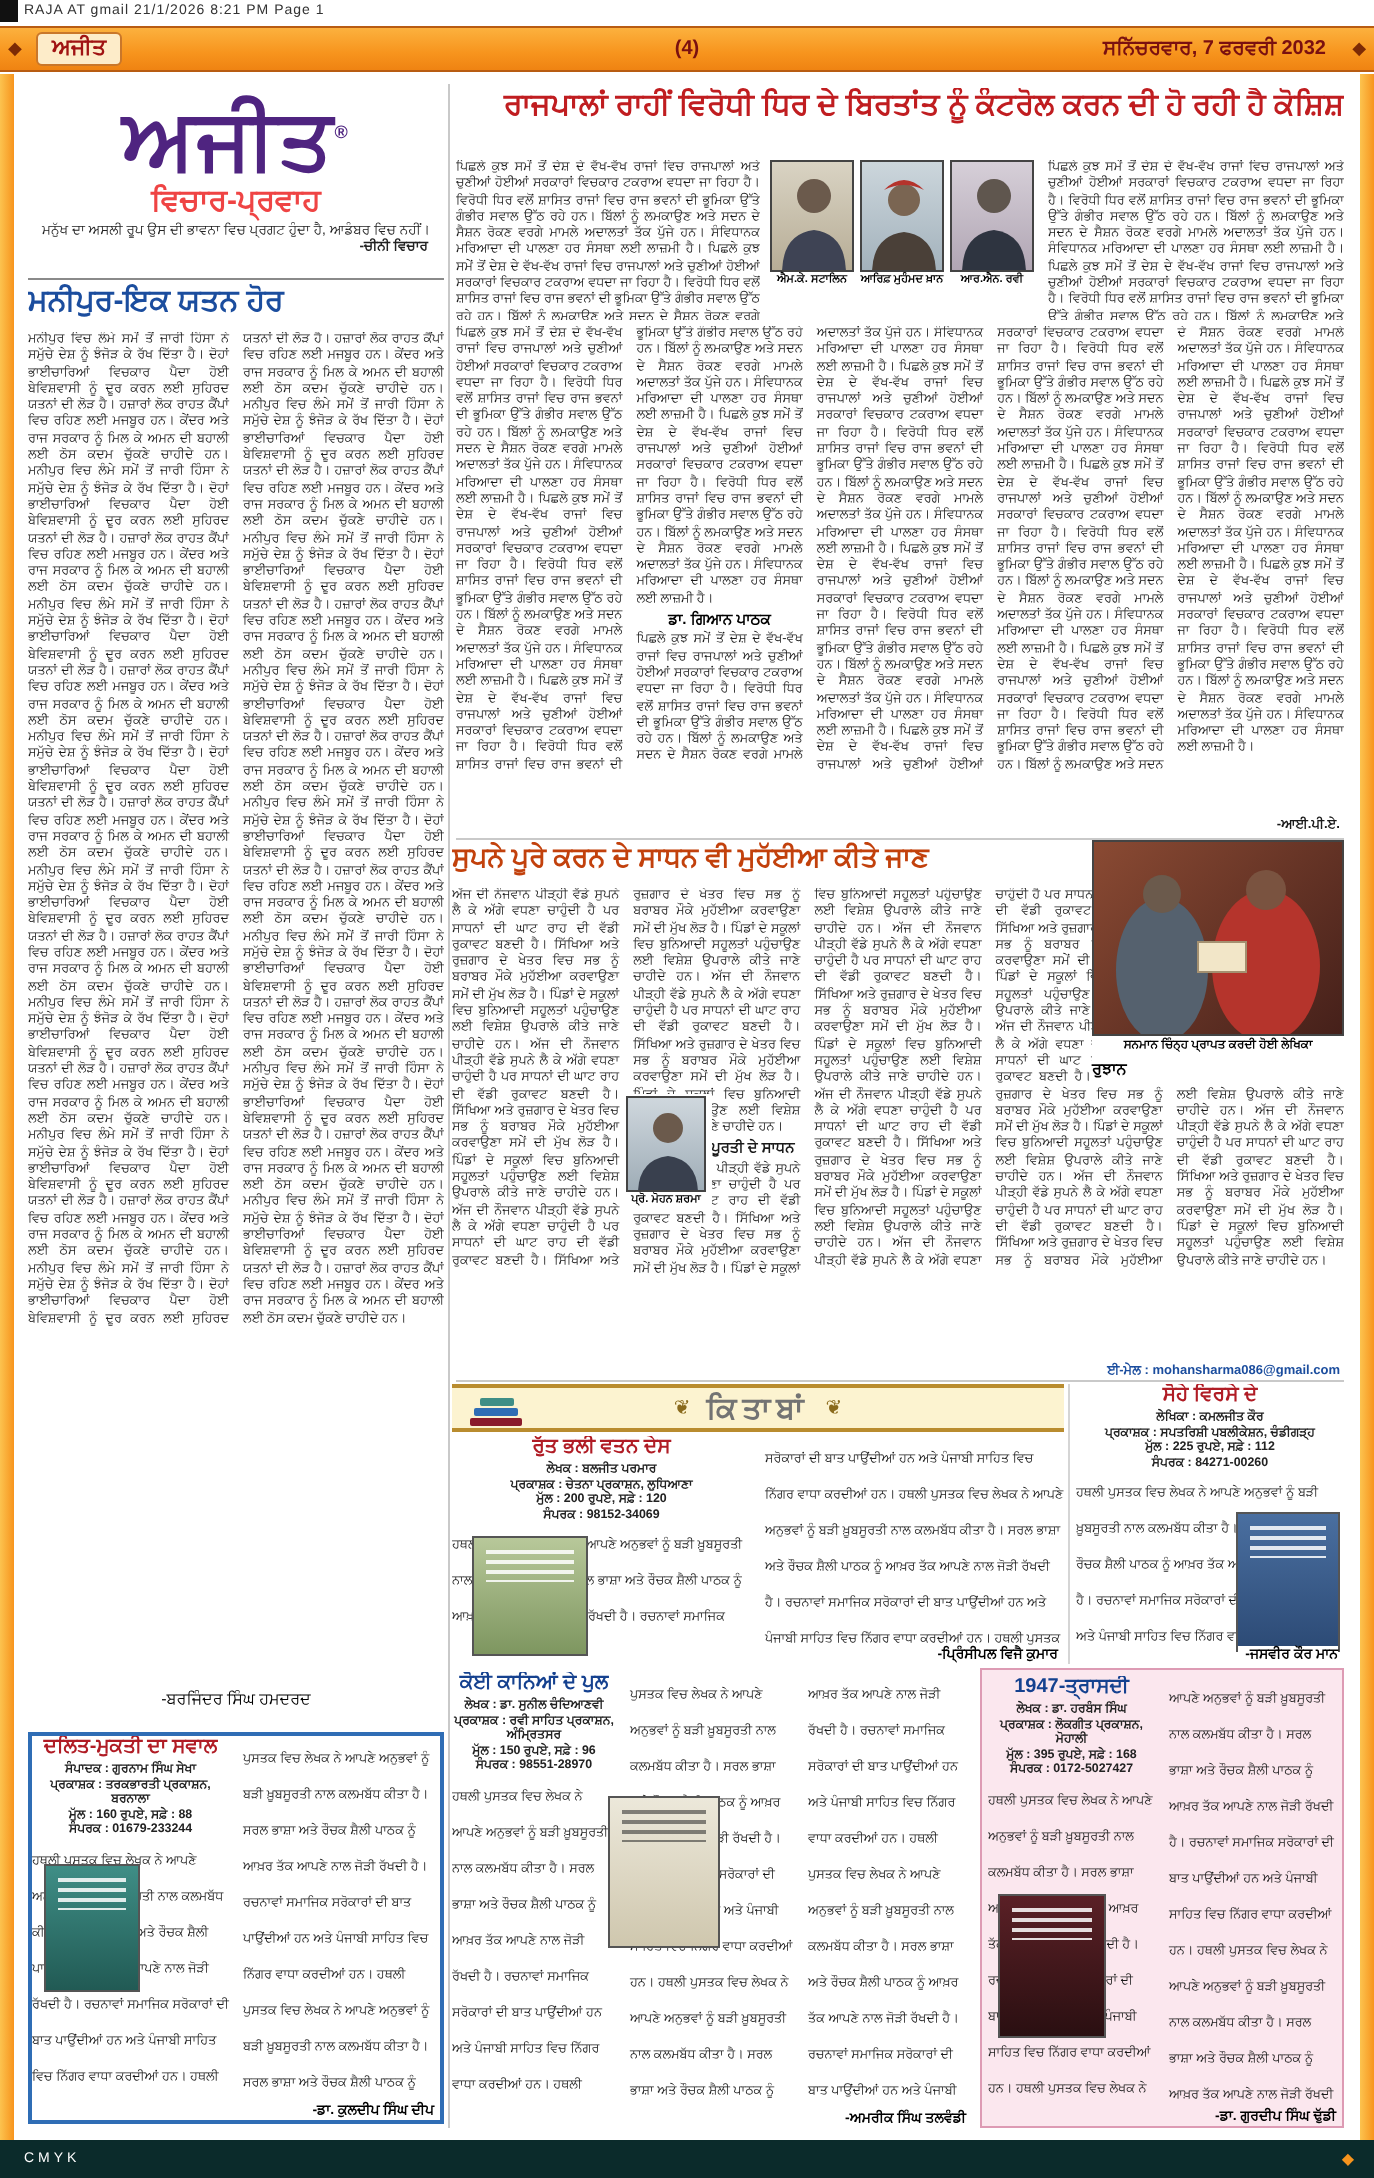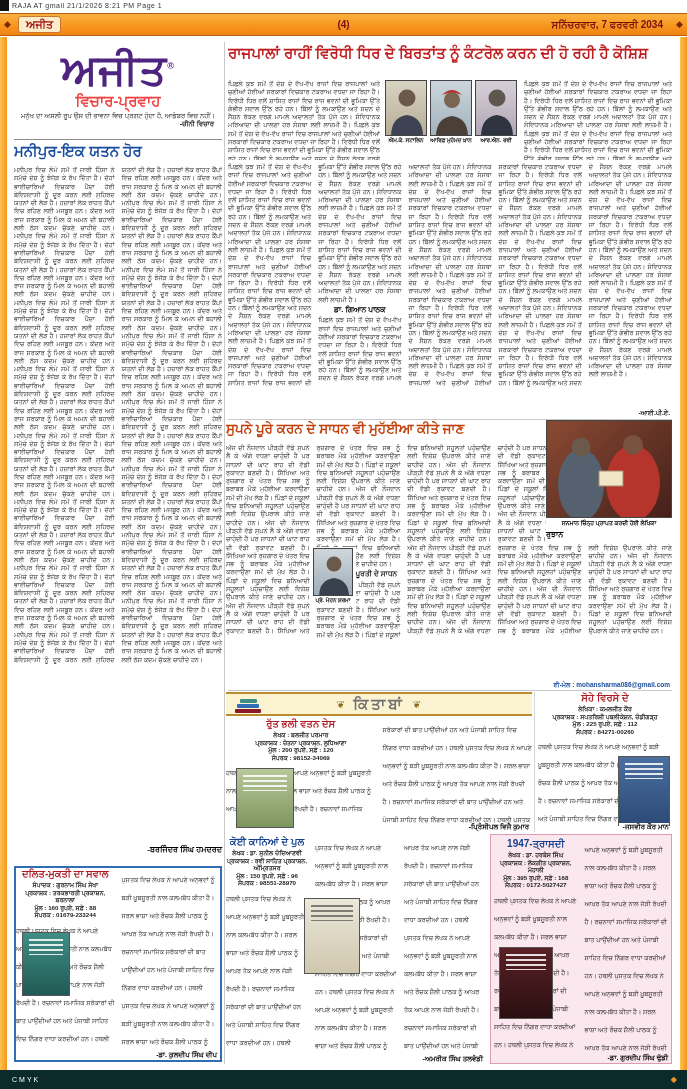--- a/index.html
+++ b/index.html
@@ -44,21 +44,21 @@
   
   .bodytext{font-size:6.4px;line-height:8.3px;text-align:justify;color:#1a1a1a;word-break:break-word}
   .flow{height:100%;overflow:hidden}
   .cols-1{column-count:1}
   .cols-2{column-count:2;column-gap:7px}
   .cols-3{column-count:3;column-gap:7px}
   .cols-5{column-count:5;column-gap:7px}
 
   
   .lead-headline{position:absolute;left:228px;top:44px;width:444px;height:26px;
-                 display:flex;justify-content:flex-start;overflow:hidden}
+                 display:flex;justify-content:flex-end;overflow:hidden}
   .lead-headline span{font-size:15px;font-weight:bold;color:#c01d20;white-space:nowrap}
   .lead-rowA{position:absolute;left:228px;top:80px;width:444px;height:80px;display:flex;gap:5px}
   .lead-rowA .txt{overflow:hidden;height:80px}
   .txtA{width:152px}.txtB{width:148px}
   .photo-trio{display:flex;gap:3px;width:134px}
   .photo-cell{width:42px}
   .headshot{width:42px;height:56px;border:1px solid #444;overflow:hidden}
   .hs1{background:linear-gradient(#d9d3c3,#b7ad96)}
   .hs2{background:linear-gradient(#ccd6dc,#a3b2bc)}
   .hs3{background:linear-gradient(#d6cfd8,#b1a6b4)}
@@ -72,21 +72,21 @@
   .hline{position:absolute;background:#c9c9c9;height:1px}
   .hl1{left:228px;top:419px;width:444px}
   .hl2{left:228px;top:690px;width:444px}
   .vline2{position:absolute;left:534px;top:692px;width:1px;height:140px;background:#d5d5d5}
 
   
   .manipur{position:absolute;left:14px;top:142px;width:208px;height:720px}
   .manipur-headline{display:flex;justify-content:flex-start;overflow:hidden;height:22px}
   .manipur-headline span{font-size:15px;font-weight:bold;color:#1b4d9e;white-space:nowrap}
   .manipur-body{height:676px;overflow:hidden;margin-top:2px}
-  .manipur-sig{text-align:right;font-size:8px;font-weight:bold;margin-top:3px}
+  .manipur-sig{text-align:center;font-size:8px;font-weight:normal;margin-top:3px}
 
   
   .feature{position:absolute;left:226px;top:421px;width:446px;height:268px}
   .feature-headline{position:absolute;left:0;top:0;width:314px;height:20px;display:flex;overflow:hidden}
   .feature-headline span{font-size:13.5px;font-weight:bold;color:#c2410c;white-space:nowrap}
   .feature-body{position:absolute;left:0;top:23px;width:446px;height:245px;overflow:hidden}
   .subhead{display:block;text-align:center;font-weight:bold;font-size:7.4px;margin:2px 0}
   .feature-photo{position:absolute;right:0;top:-1px;width:126px;background:#fff;padding-bottom:1px}
   .photo-woman{width:126px;height:98px;border:1px solid #444;background:linear-gradient(135deg,#8a4a33,#45201a);overflow:hidden}
   .feature-photo-cap{font-size:6px;font-weight:bold;text-align:center;line-height:7.6px;padding:2px 2px 1px;background:#fff}
@@ -130,21 +130,21 @@
 
 <div class="page">
 
   <div class="corner-mark"></div>
   <div class="printer-line">RAJA AT gmail   21/1/2026   8:21 PM   Page 1</div>
 
   <div class="topbar">
     <span class="diamond diamond-l">◆</span>
     <span class="topbar-logo">ਅਜੀਤ</span>
     <span class="topbar-page">(4)</span>
-    <span class="topbar-date">ਸਨਿੱਚਰਵਾਰ, 7 ਫਰਵਰੀ 2034</span>
+    <span class="topbar-date">ਸਨਿੱਚਰਵਾਰ, 7 ਫਰਵਰੀ 2032</span>
     <span class="diamond diamond-r">◆</span>
   </div>
 
   <div class="edge edge-left"></div>
   <div class="edge edge-right"></div>
 
   <div class="masthead">
     <div class="masthead-title"><span>ਅਜੀਤ</span><sup>®</sup></div>
     <div class="masthead-tagline">ਵਿਚਾਰ-ਪ੍ਰਵਾਹ</div>
     <div class="masthead-quote">ਮਨੁੱਖ ਦਾ ਅਸਲੀ ਰੂਪ ਉਸ ਦੀ ਭਾਵਨਾ ਵਿਚ ਪ੍ਰਗਟ ਹੁੰਦਾ ਹੈ, ਆਡੰਬਰ ਵਿਚ ਨਹੀਂ।</div>

